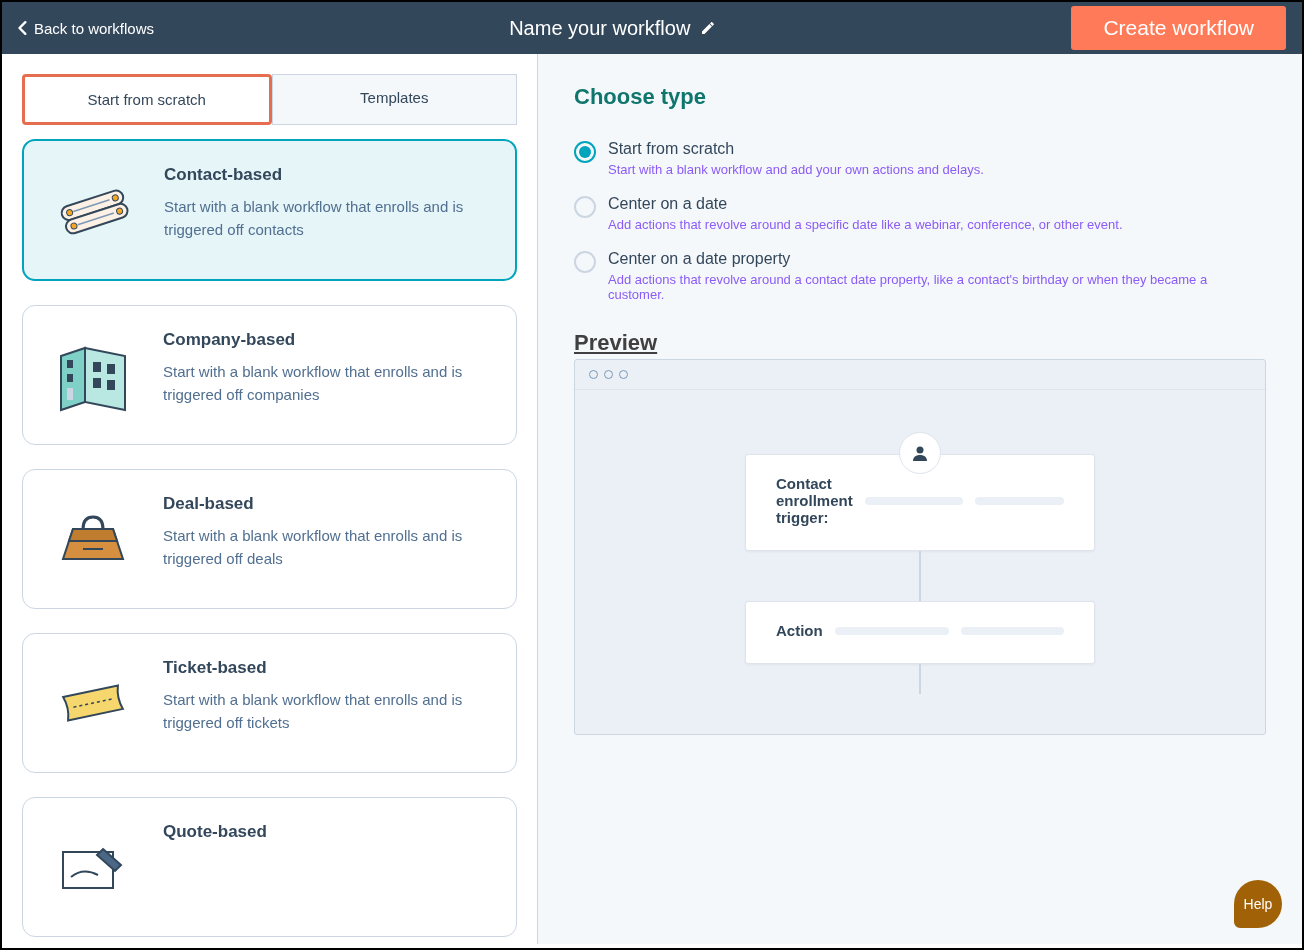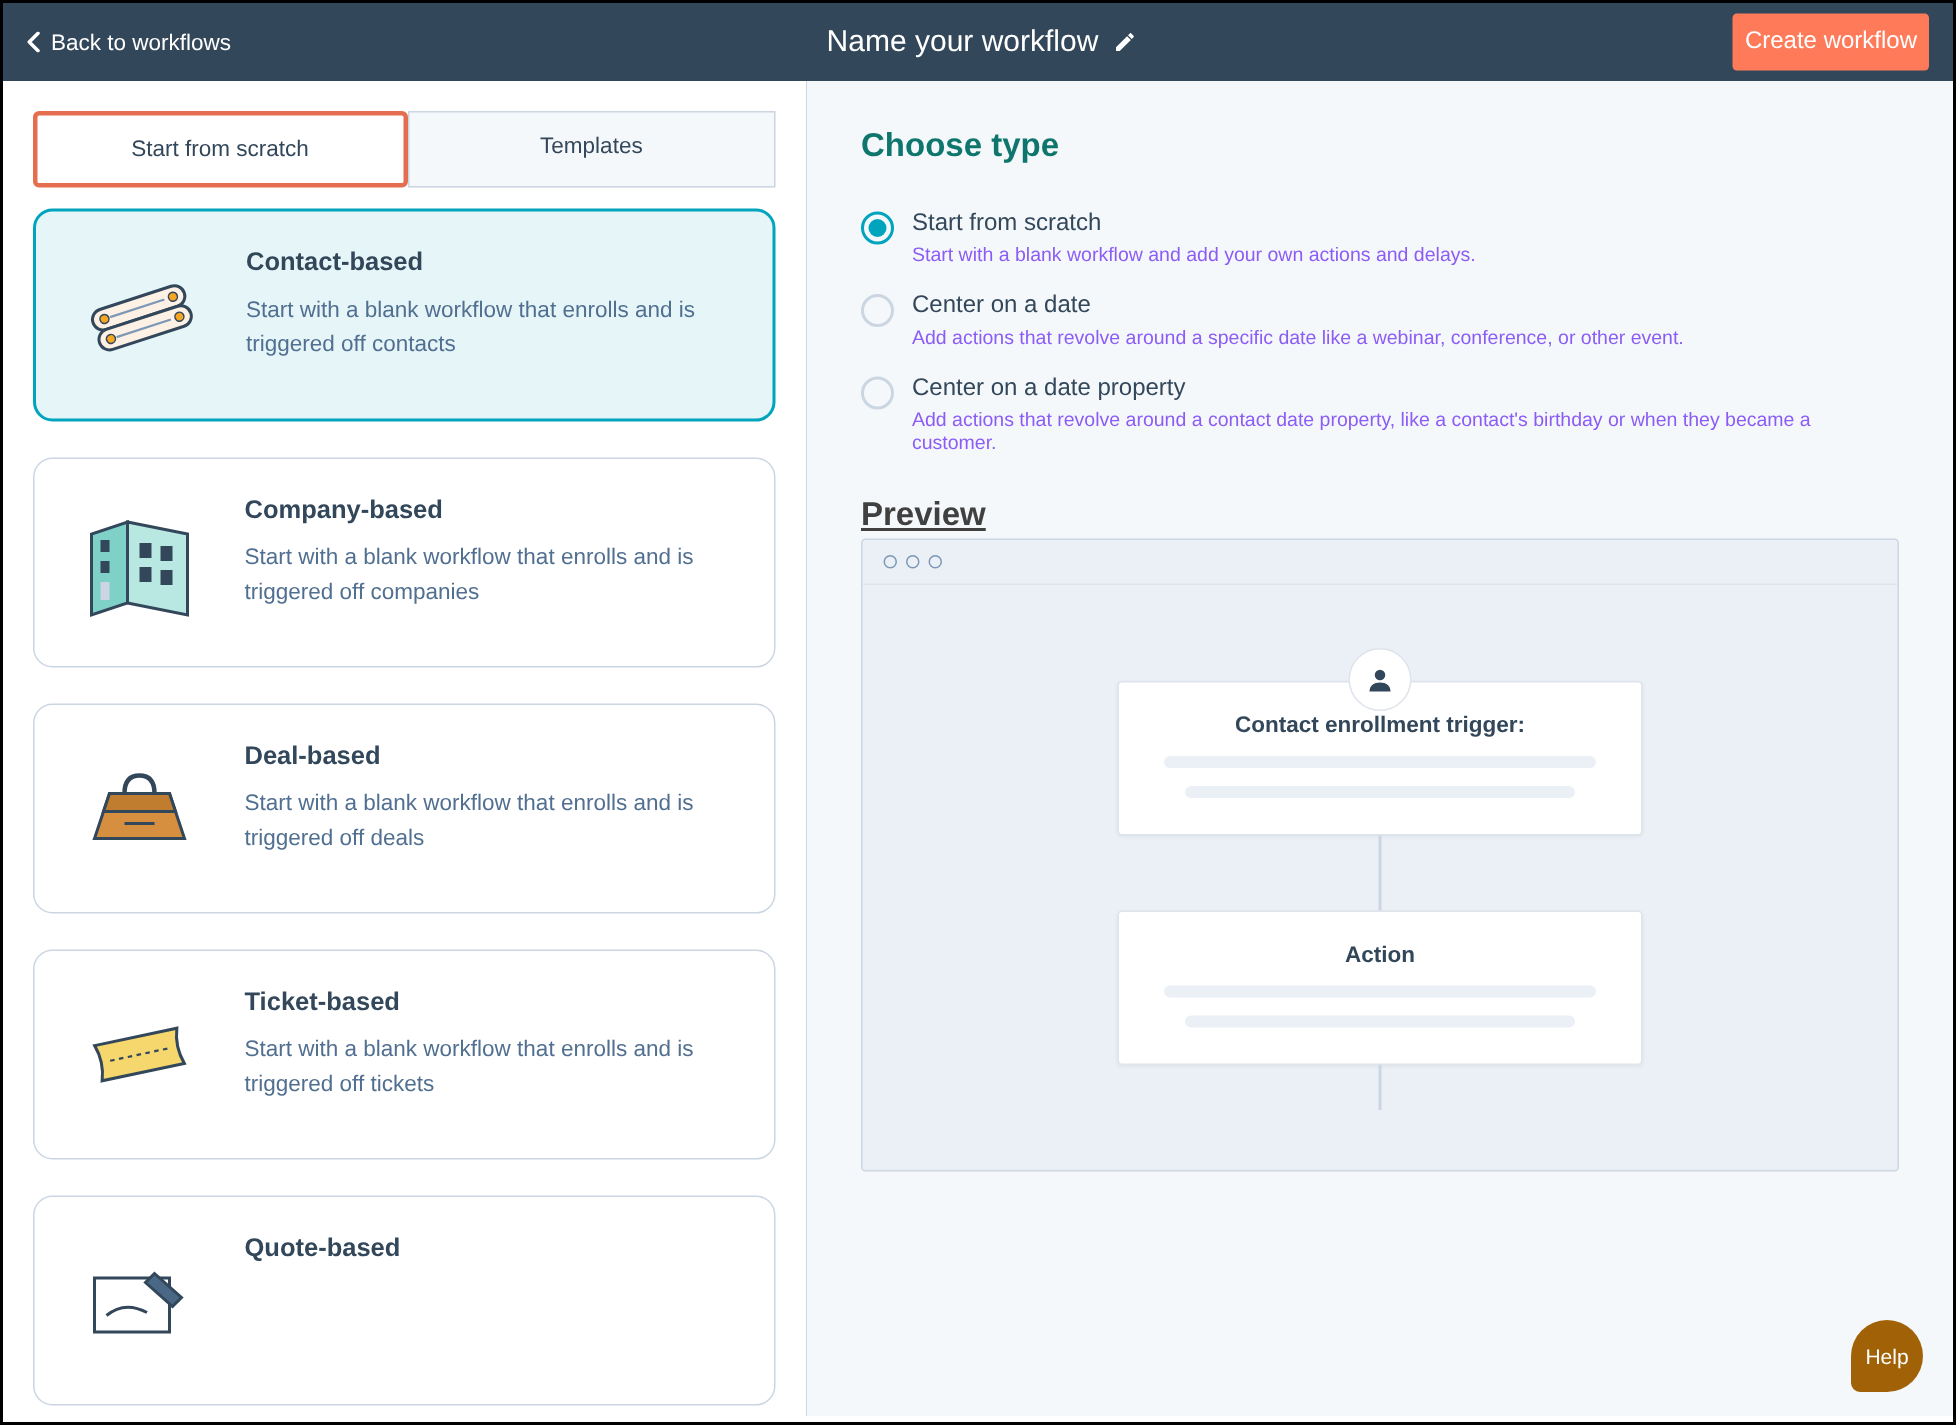--- a/index.html
+++ b/index.html
@@ -1,21 +1,21 @@
 <!DOCTYPE html>
 <html><head>
 <meta charset="utf-8">
 <style>
 * { box-sizing: border-box; margin: 0; padding: 0; }
 body { font-family: -apple-system, BlinkMacSystemFont, "Segoe UI", Helvetica, Arial, sans-serif; background: #fff; color: #33475b; width: 1304px; height: 950px; overflow: hidden; border: 2px solid #000; }
 .topbar { background: #33475b; height: 52px; display: flex; align-items: center; justify-content: space-between; padding: 0 16px; }
 .back-link { display: flex; align-items: center; color: #fff; font-weight: 500; font-size: 15px; gap: 6px; cursor: pointer; }
 .back-link svg { width: 10px; height: 14px; }
 .title-wrap { display: flex; align-items: center; gap: 10px; color: #fff; font-size: 20px; }
-.create-btn { background: #ff7a59; color: #fff; border: none; padding: 10px 8px; font-size: 16px; font-weight: 500; border-radius: 3px; cursor: pointer; }
+.create-btn { background: #ff7a59; color: #fff; border: none; padding: 10px 32px; font-size: 21px; font-weight: 500; border-radius: 3px; cursor: pointer; }
 .main { display: flex; height: calc(100% - 56px); }
 .left-panel { width: 536px; border-right: 1px solid #cbd6e2; background: #fff; overflow-y: auto; padding-bottom: 20px; }
 .tabs { display: flex; padding: 20px 20px 0 20px; gap: 0; }
 .tab { flex: 1; text-align: center; padding: 14px 0; font-size: 15px; border: 1px solid #cbd6e2; background: #f5f8fa; cursor: pointer; color:#33475b; }
 .tab.active { background: #fff; border: 3px solid #e66e50; border-radius: 4px; font-weight: 500; }
 .cards { padding: 14px 20px 0 20px; display: flex; flex-direction: column; gap: 24px; }
 .card { border: 1px solid #cbd6e2; border-radius: 13px; padding: 24px 20px; display: flex; gap: 20px; background:#fff; cursor:pointer; }
 .card.selected { border: 2px solid #00a4bd; background: #e5f5f8; }
 .card-icon { width: 100px; height: 90px; flex-shrink: 0; display:flex; align-items:center; justify-content:center; }
 .card-text h3 { font-size: 17px; font-weight: 700; color: #33475b; margin-bottom: 10px; }
@@ -28,21 +28,21 @@
 .radio-circle.checked { border-color: #00a4bd; }
 .radio-circle.checked::after { content:''; position:absolute; width:12px; height:12px; background:#00a4bd; border-radius:50%; top:3px; left:3px; }
 .radio-label { font-size: 16px; color: #33475b; }
 .radio-desc { font-size: 13px; color: #8b5cf6; margin-top: 4px; }
 .preview-title { font-size: 22px; font-weight:700; color:#404040; margin-bottom:3px;text-decoration:underline; }
 .preview-box { border:1px solid #cbd6e2; border-radius:3px; background:#eaf0f6; }
 .preview-header { padding:10px 14px; display:flex; gap:6px; border-bottom:1px solid #dfe3eb; }
 .preview-header span { width:9px; height:9px; border:1.5px solid #7c98b6; border-radius:50%; }
 .preview-body { padding: 60px 0 40px 0; display:flex; flex-direction:column; align-items:center; position:relative; }
 .node-icon { width:42px; height:42px; background:#fff; border-radius:50%; border:1px solid #dfe3eb; display:flex; align-items:center; justify-content:center; position:absolute; top:42px; z-index:2; }
-.node-box { background:#fff; border:1px solid #dfe3eb; border-radius:3px; width:350px; padding:20px 30px 24px 30px; box-shadow:0 1px 3px rgba(0,0,0,0.05); display:flex; flex-direction:column; align-items:center; gap:12px; }
+.node-box { background:#fff; border:1px solid #dfe3eb; border-radius:3px; width:350px; padding:20px 30px 24px 30px; box-shadow:0 1px 3px rgba(0,0,0,0.05); display:flex; flex-direction:row; align-items:center; gap:12px; }
 .node-box h4 { font-size:15px; font-weight:700; color:#33475b; }
 .gray-line { height:8px; background:#eaf0f6; border-radius:4px; }
 .connector { width:2px; height:50px; background:#cbd6e2; }
 .help-btn { position:fixed; bottom:22px; right:22px; background:#a16207; color:#fff; width:48px; height:48px; border-radius:50% 50% 50% 6px; display:flex; align-items:center; justify-content:center; font-size:14px; font-weight:500; cursor:pointer; }
 .left-panel::-webkit-scrollbar{width:0}
 </style>
 </head>
 <body>
 
 <div class="topbar">

